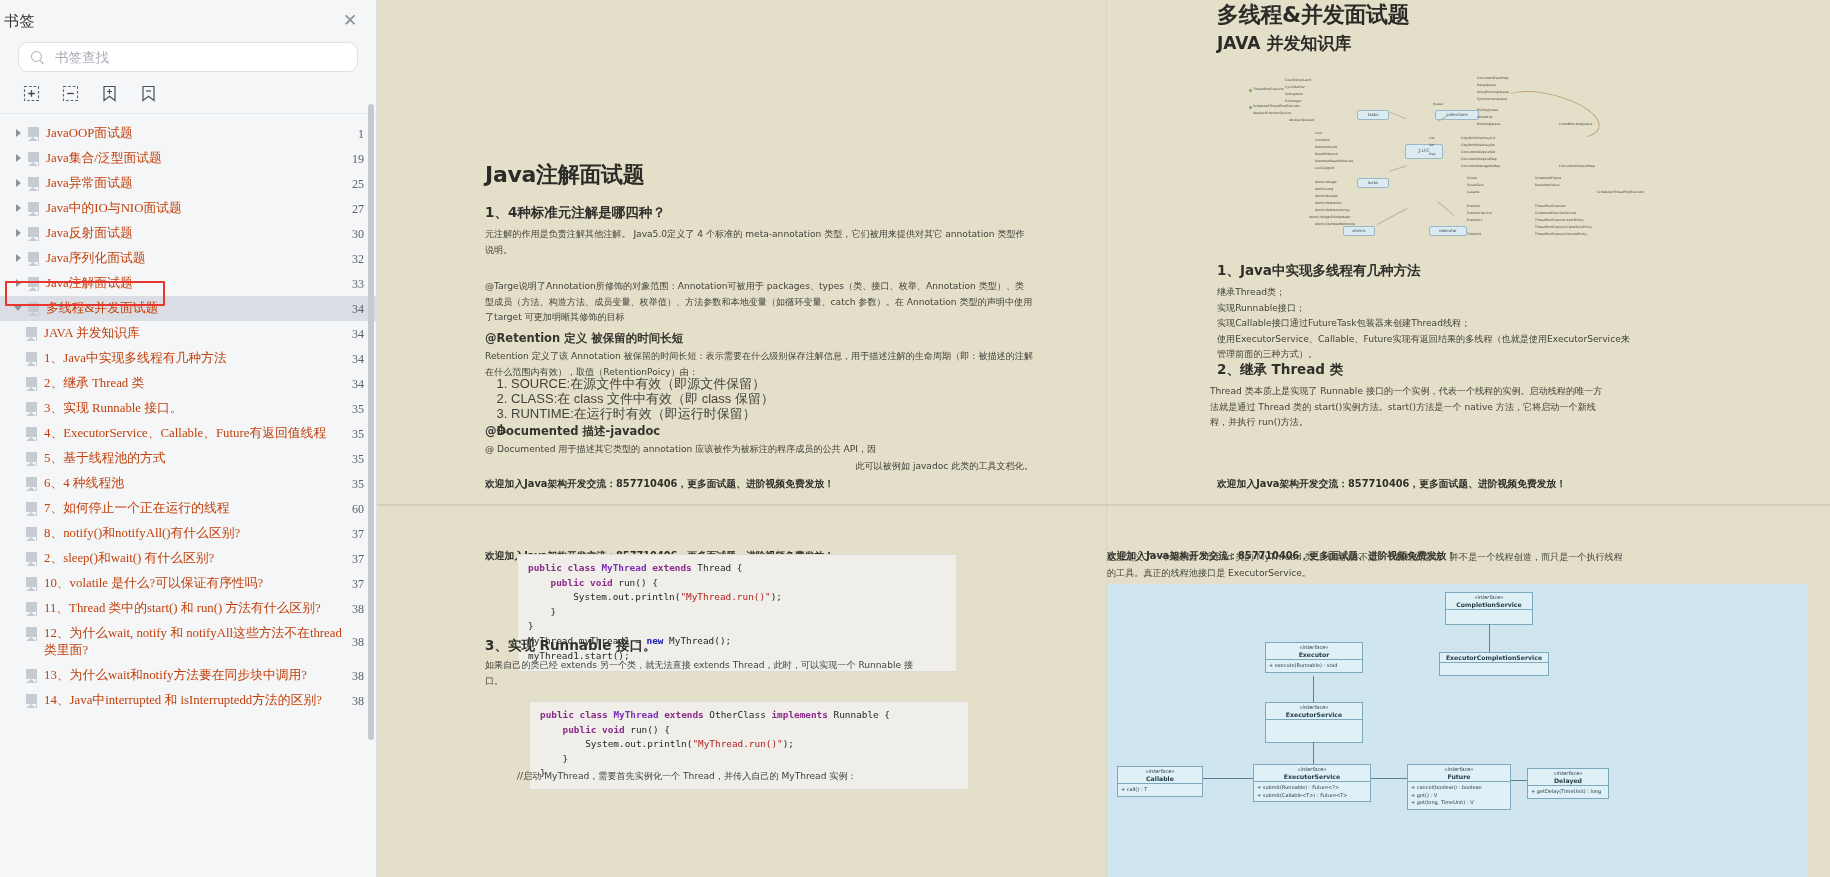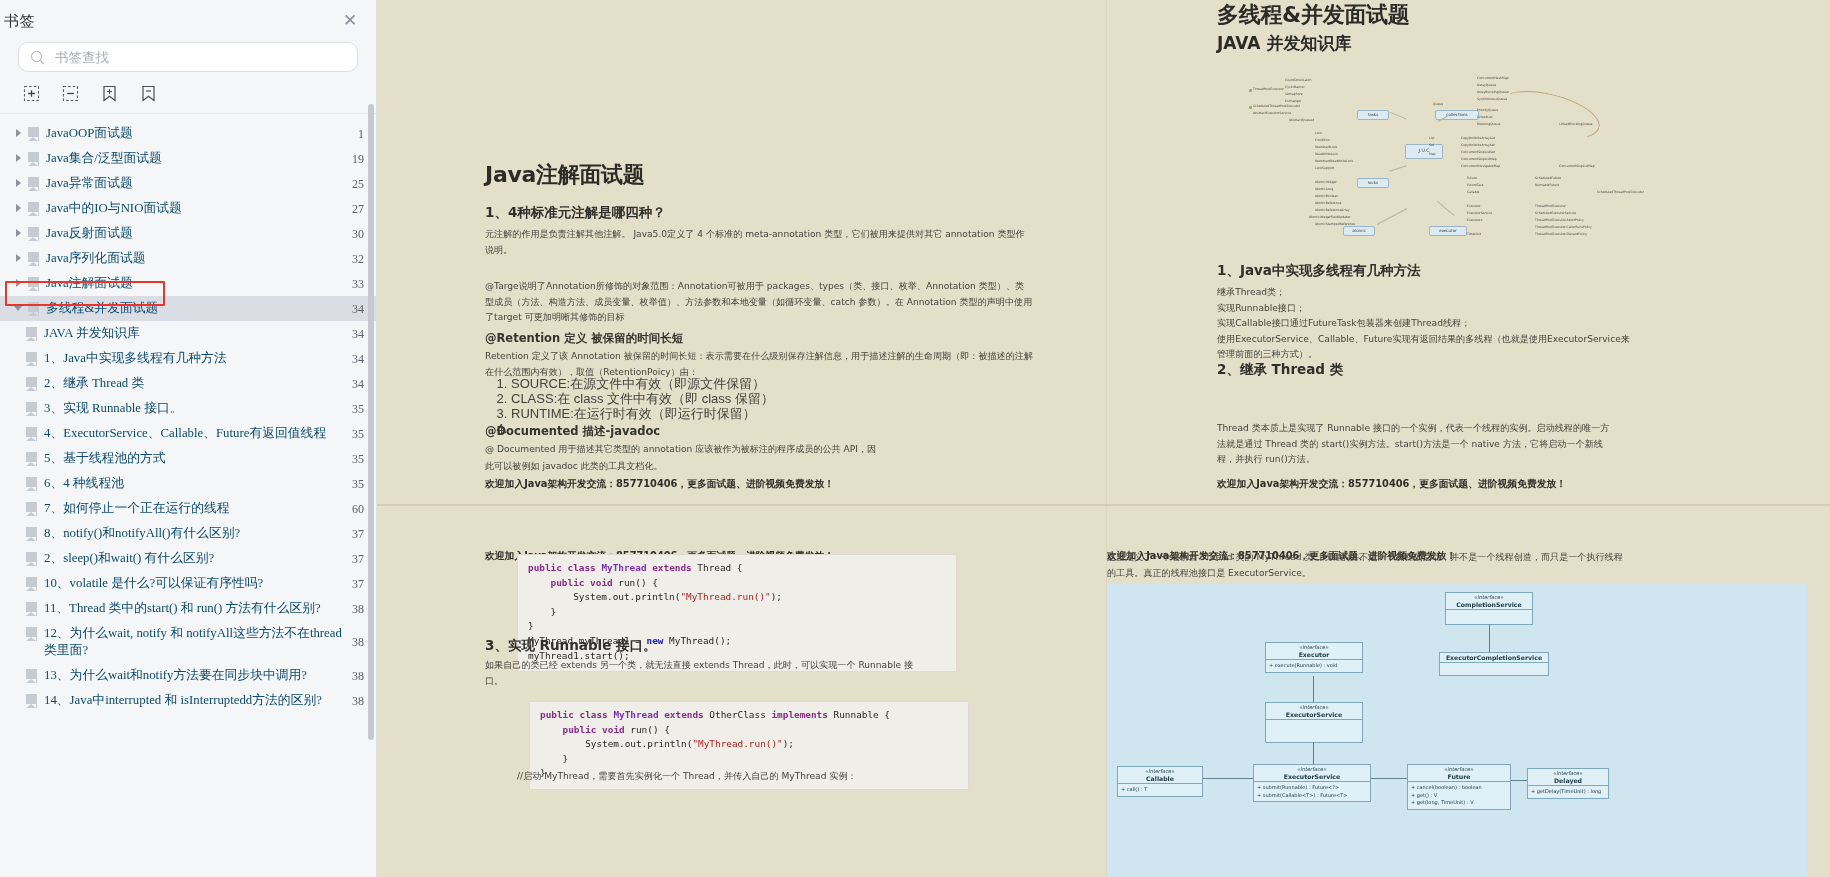--- a/index.html
+++ b/index.html
@@ -93,21 +93,21 @@
     background: #c6cad1; position: relative;
   }
   .bmk::after {
     content: ""; position: absolute; left: 0; bottom: 0;
     border-left: 5.5px solid #f5f6f8; border-right: 5.5px solid #f5f6f8;
     border-bottom: 4px solid transparent;
   }
   .tree-row.sel .bmk::after { border-left-color: #dadde3; border-right-color: #dadde3; }
   .tree-row.child .bmk::after { border-left-color: #f5f6f8; border-right-color: #f5f6f8; }
   .tlabel {
-    font-size: 12.8px; color: #0c4a6e; line-height: 17px;
+    font-size: 12.8px; color: #c2410c; line-height: 17px;
     font-family: "Liberation Serif", serif;
     letter-spacing: 0px; flex: 1; word-break: break-all;
   }
   .tpage {
     position: absolute; right: 12px; top: 50%; transform: translateY(-50%);
     font-size: 12px; color: #5c6068; font-family: "Liberation Serif", serif;
   }
   .tree-row.child { padding-left: 0; }
   .tree-row.child .indent { width: 26px; flex: 0 0 26px; }
 
@@ -446,21 +446,21 @@
           <li>&nbsp;</li>
         </ol>
       </div>
 
       <div class="doc-inner" style="left:108px; top:492px; width:545px;">
         <div class="h3">@Documented 描述-javadoc</div>
       </div>
       <div class="doc-inner" style="left:108px; top:510px; width:548px;">
         <div class="p tiny">@ Documented 用于描述其它类型的 annotation 应该被作为被标注的程序成员的公共 API，因</div>
       </div>
-      <div class="doc-inner" style="left:108px; top:527px; width:548px;">
+      <div class="doc-inner" style="left:108px; top:527px; width:548px;text-align:right;">
         <div class="p tiny">此可以被例如 javadoc 此类的工具文档化。</div>
       </div>
 
       <div class="doc-inner" style="left:108px; top:546px;">
         <div class="promo">欢迎加入Java架构开发交流：857710406，更多面试题、进阶视频免费发放！</div>
       </div>
     </section>
 
     <section class="page pg-L2">
       <div class="doc-inner" style="left:108px; top:44px;">
@@ -584,21 +584,21 @@
         <div class="p tiny">继承Thread类；</div>
         <div class="p tiny">实现Runnable接口；</div>
         <div class="p tiny">实现Callable接口通过FutureTask包装器来创建Thread线程；</div>
         <div class="p tiny">使用ExecutorService、Callable、Future实现有返回结果的多线程（也就是使用ExecutorService来</div>
         <div class="p tiny">管理前面的三种方式）。</div>
       </div>
 
       <div class="doc-inner" style="left:110px; top:429px;">
         <div class="h2">2、继承 Thread 类</div>
       </div>
-      <div class="doc-inner" style="left:110px; top:452px; width:470px;margin-top:37px;">
+      <div class="doc-inner" style="left:103px; top:452px; width:470px;">
         <div class="p tiny">Thread 类本质上是实现了 Runnable 接口的一个实例，代表一个线程的实例。启动线程的唯一方</div>
         <div class="p tiny">法就是通过 Thread 类的 start()实例方法。start()方法是一个 native 方法，它将启动一个新线</div>
         <div class="p tiny">程，并执行 run()方法。</div>
       </div>
 
       <div class="doc-inner" style="left:110px; top:546px;">
         <div class="promo">欢迎加入Java架构开发交流：857710406，更多面试题、进阶视频免费发放！</div>
       </div>
     </section>
 

